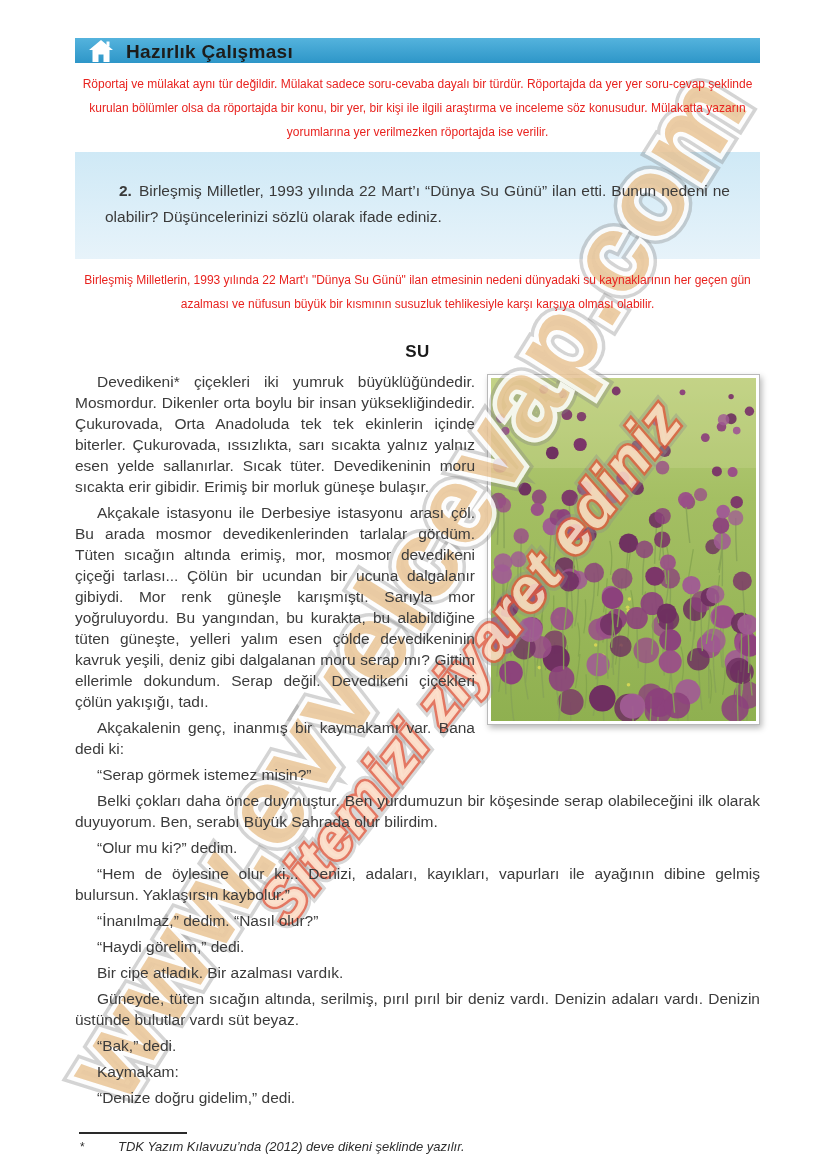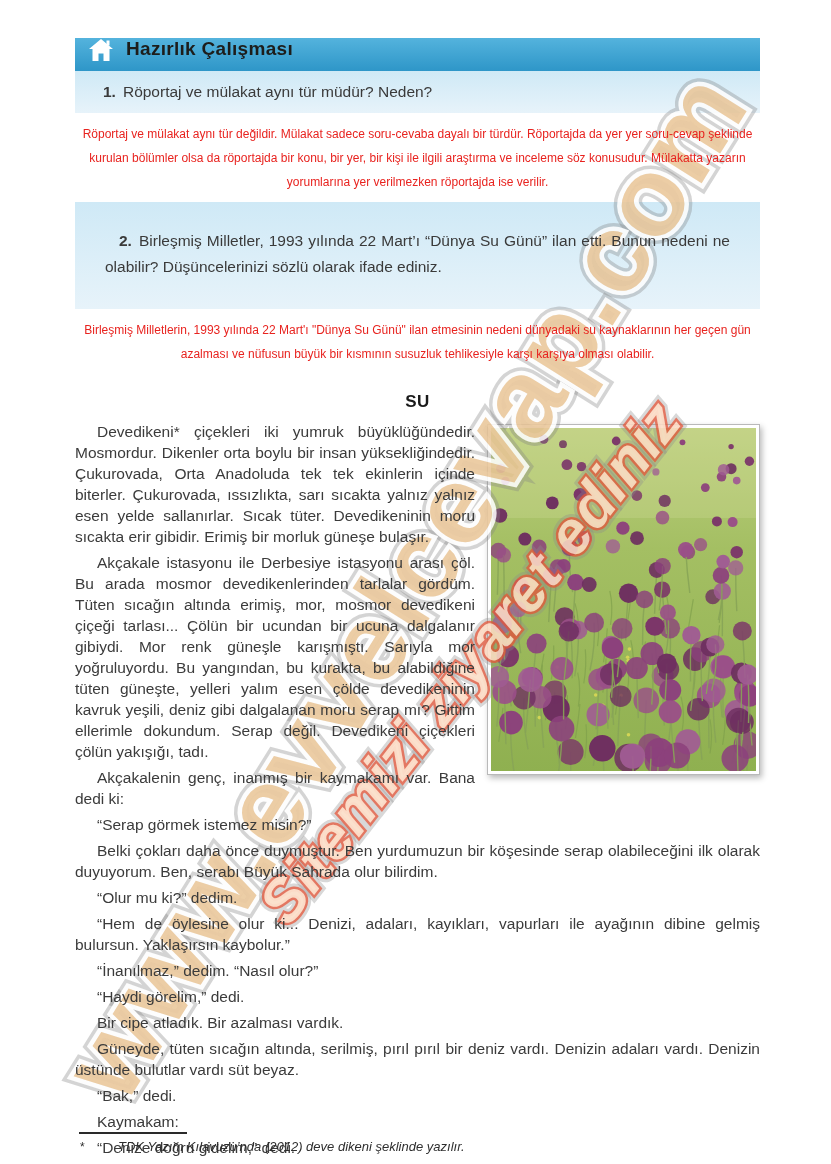--- a/index.html
+++ b/index.html
@@ -1,21 +1,21 @@
 <!DOCTYPE html>
 <html lang="tr"><head>
 <meta charset="utf-8">
 <style>
   html,body{margin:0;padding:0;background:#ffffff;}
   .page{position:relative;width:831px;height:1164px;background:#ffffff;overflow:hidden;
         font-family:"Liberation Sans", sans-serif;}
   .content{position:absolute;left:75px;top:38px;width:685px;}
 
   
-  .hdr-bar{height:33px;display:flex;align-items:flex-start;padding-left:13px;
+  .hdr-bar{height:25px;display:flex;align-items:flex-end;padding-left:13px;
            background:linear-gradient(#54b3dd,#2e96c8);}
   .hdr-bar .home{width:26px;height:24px;flex:0 0 auto;}
   .hdr-title{margin-left:12px;font-size:19px;font-weight:bold;color:#1d1d1b;letter-spacing:.3px;}
 
   
   .qbox{background:linear-gradient(#cfe9f6,#e7f3fa);color:#3a3a3a;}
   .qbox1{padding:11px 18px 12px 28px;}
   .qbox2{margin-top:8px;padding:10px 14px 13px 14px;}
   .qtext{margin:16px;font-size:15.5px;line-height:26px;text-align:justify;text-indent:14px;}
   .qtext1{margin:0;font-size:15.5px;line-height:19px;}
@@ -78,23 +78,20 @@
   <div class="content">
 
     <header class="hdr-bar">
       <svg class="home" viewBox="0 0 26 24">
         <path d="M13 1 L25 11 L21.5 11 L21.5 23 L15.5 23 L15.5 15.5 L10.5 15.5 L10.5 23 L4.5 23 L4.5 11 L1 11 Z" fill="#ffffff"></path>
         <rect x="18.5" y="2.5" width="3" height="5" fill="#ffffff"></rect>
       </svg>
       <span class="hdr-title z3">Hazırlık Çalışması</span>
     </header>
 
-    <div class="qbox qbox1">
-      <p class="qtext1 z3"><b class="qnum">1.</b><span>Röportaj ve mülakat aynı tür müdür? Neden?</span></p>
-    </div>
 
     <p class="answer z3">Röportaj ve mülakat aynı tür değildir. Mülakat sadece soru-cevaba dayalı bir türdür. Röportajda da yer yer soru-cevap şeklinde kurulan bölümler olsa da röportajda bir konu, bir yer, bir kişi ile ilgili araştırma ve inceleme söz konusudur. Mülakatta yazarın yorumlarına yer verilmezken röportajda ise verilir.</p>
 
     <div class="qbox qbox2">
       <p class="qtext z3"><b class="qnum">2.</b><span>Birleşmiş Milletler, 1993 yılında 22 Mart’ı “Dünya Su Günü” ilan etti. Bunun nedeni ne olabilir? Düşüncelerinizi sözlü olarak ifade ediniz.</span></p>
     </div>
 
     <p class="answer z3">Birleşmiş Milletlerin, 1993 yılında 22 Mart'ı "Dünya Su Günü" ilan etmesinin nedeni dünyadaki su kaynaklarının her geçen gün azalması ve nüfusun büyük bir kısmının susuzluk tehlikesiyle karşı karşıya olması olabilir.</p>
 
     <h2 class="su-title z3">SU</h2>

